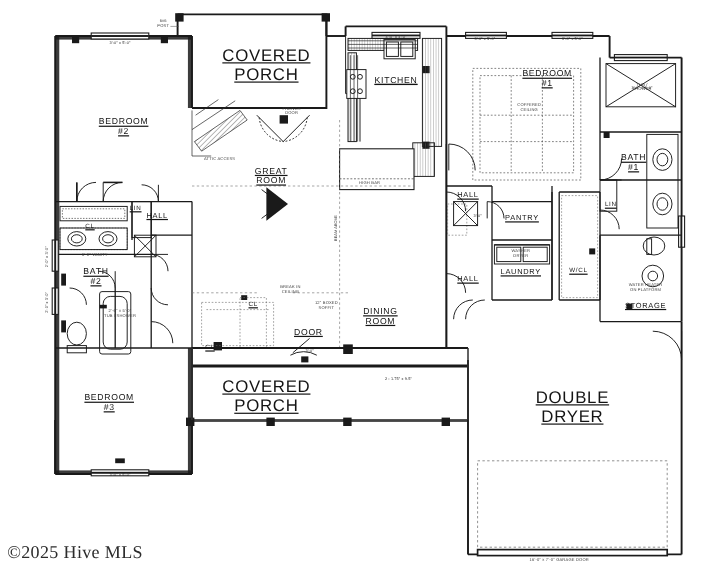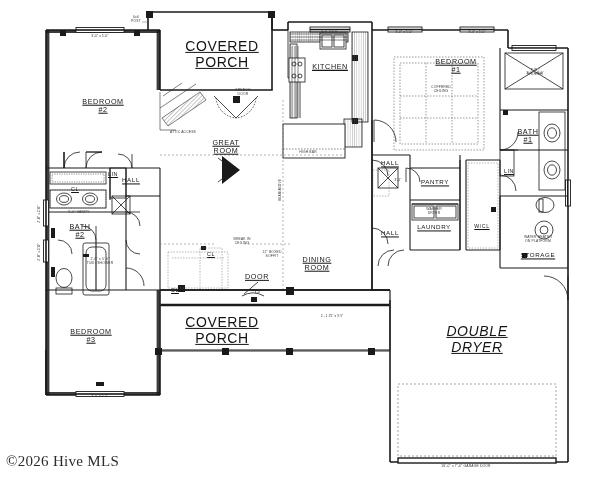--- a/index.html
+++ b/index.html
@@ -473,21 +473,21 @@
         <span class="ln">CL</span>
       </div>
       <div class="room-label sz-lg" style="left: 222px; top: 330px;">
         <span class="ln">COVERED</span>
         <span class="ln">PORCH</span>
       </div>
       <div class="room-label sz-md" style="left: 91px; top: 336px;">
         <span class="ln">BEDROOM</span>
         <span class="ln">#3</span>
       </div>
-      <div class="room-label sz-lg" style="left: 477px; top: 339px; font-style: italic;">
+      <div class="room-label sz-lg" style="left: 477px; top: 339px;">
         <span class="ln">DOUBLE</span>
         <span class="ln">DRYER</span>
       </div>
     </div>
   <div id="notes">
       <div class="note" style="left: 136px; top: 20px;">
         <span>6x6</span>
         <span>POST</span>
       </div>
       <div class="note" style="left: 441px; top: 90px;">
@@ -544,13 +544,13 @@
       <div class="dim" style="left: 100px; top: 396px;">3'-0" x 5'-0"</div>
       <div class="dim" style="left: 332px; top: 316px;">2 - 1.75" x 9.5"</div>
       <div class="dim rot" style="left: 39px; top: 214px;">2'-0" x 3'-0"</div>
       <div class="dim rot" style="left: 39px; top: 252px;">2'-0" x 3'-0"</div>
       <div class="dim rot" style="left: 280px; top: 190px;">BEAM ABOVE</div>
       <div class="dim" style="left: 398px; top: 180px;">3'-0"</div>
       <div class="dim" style="left: 258px; top: 292px;">3'-0"</div>
     </div>
 </div>
 
-<div id="watermark">©2026 Hive MLS</div>
+<div id="watermark">©2025 Hive MLS</div>
 
 </body></html>

